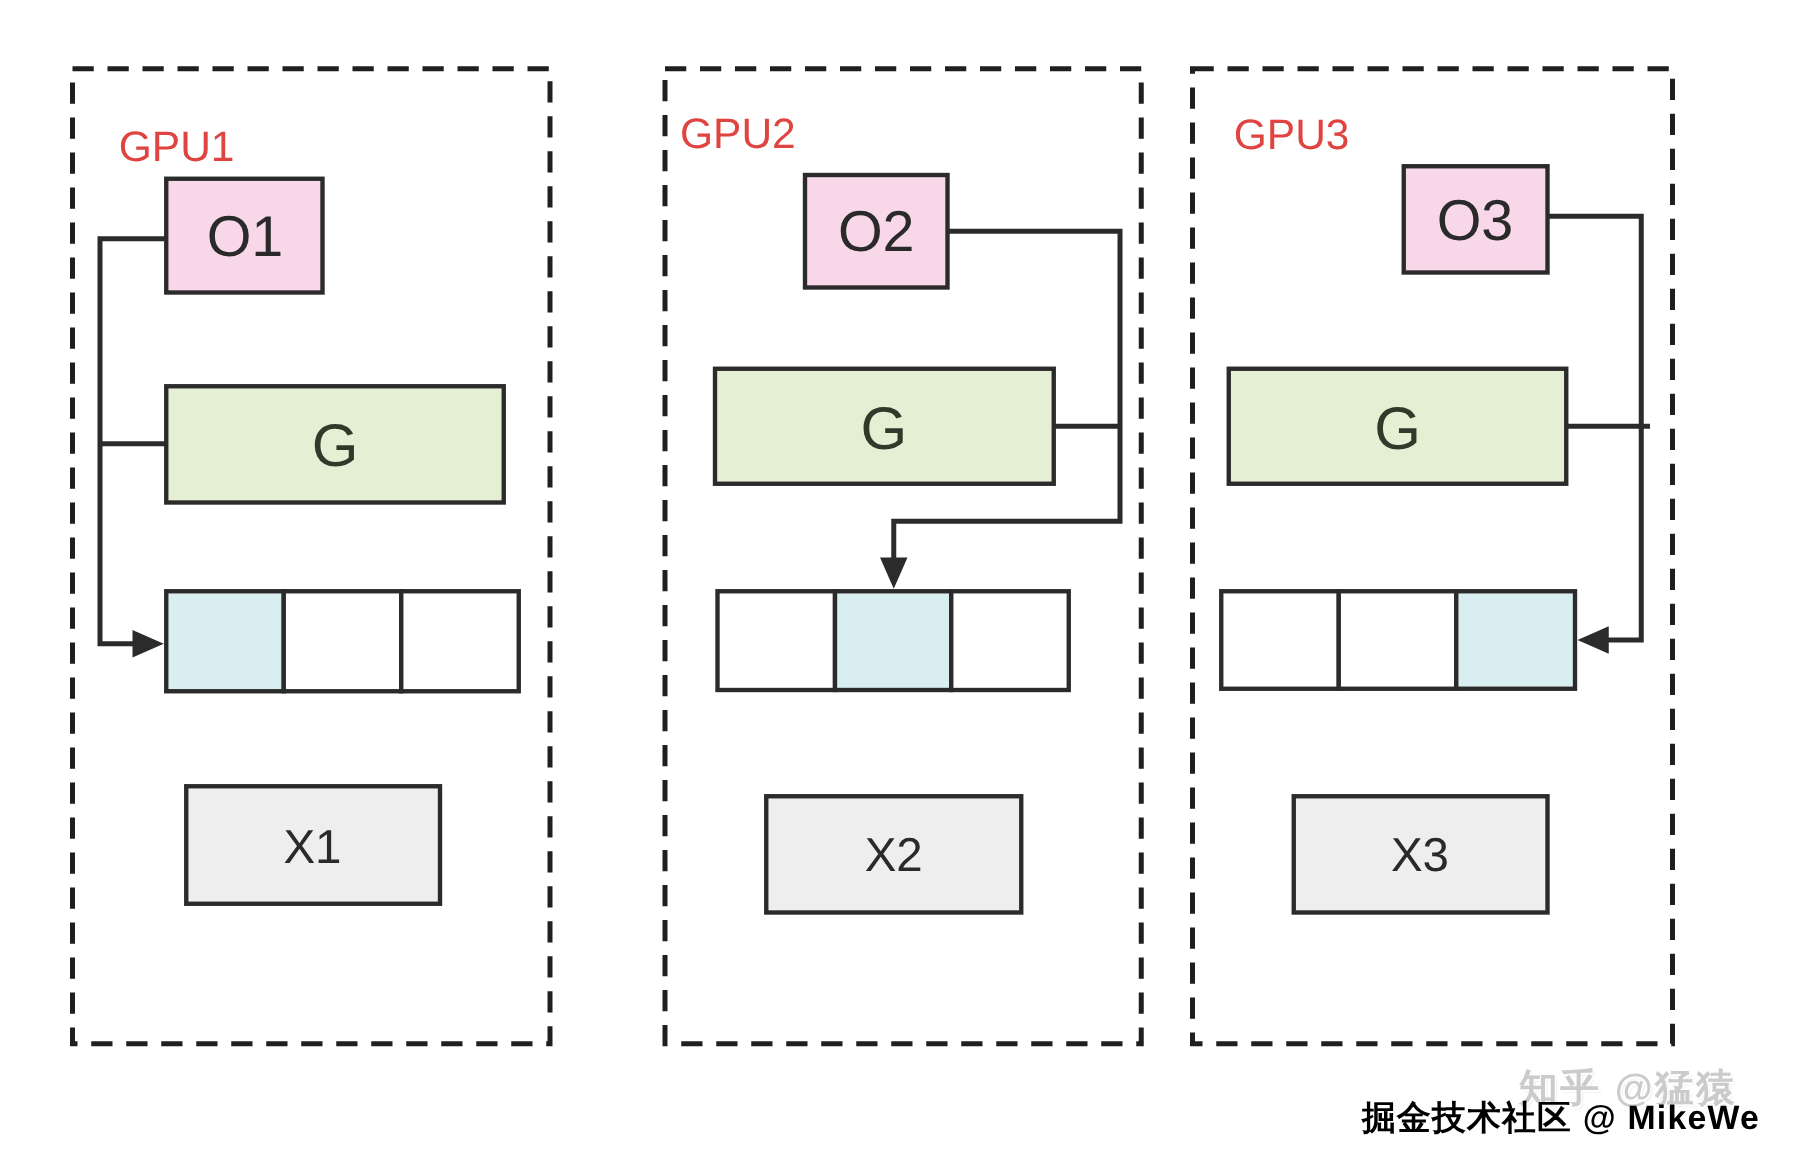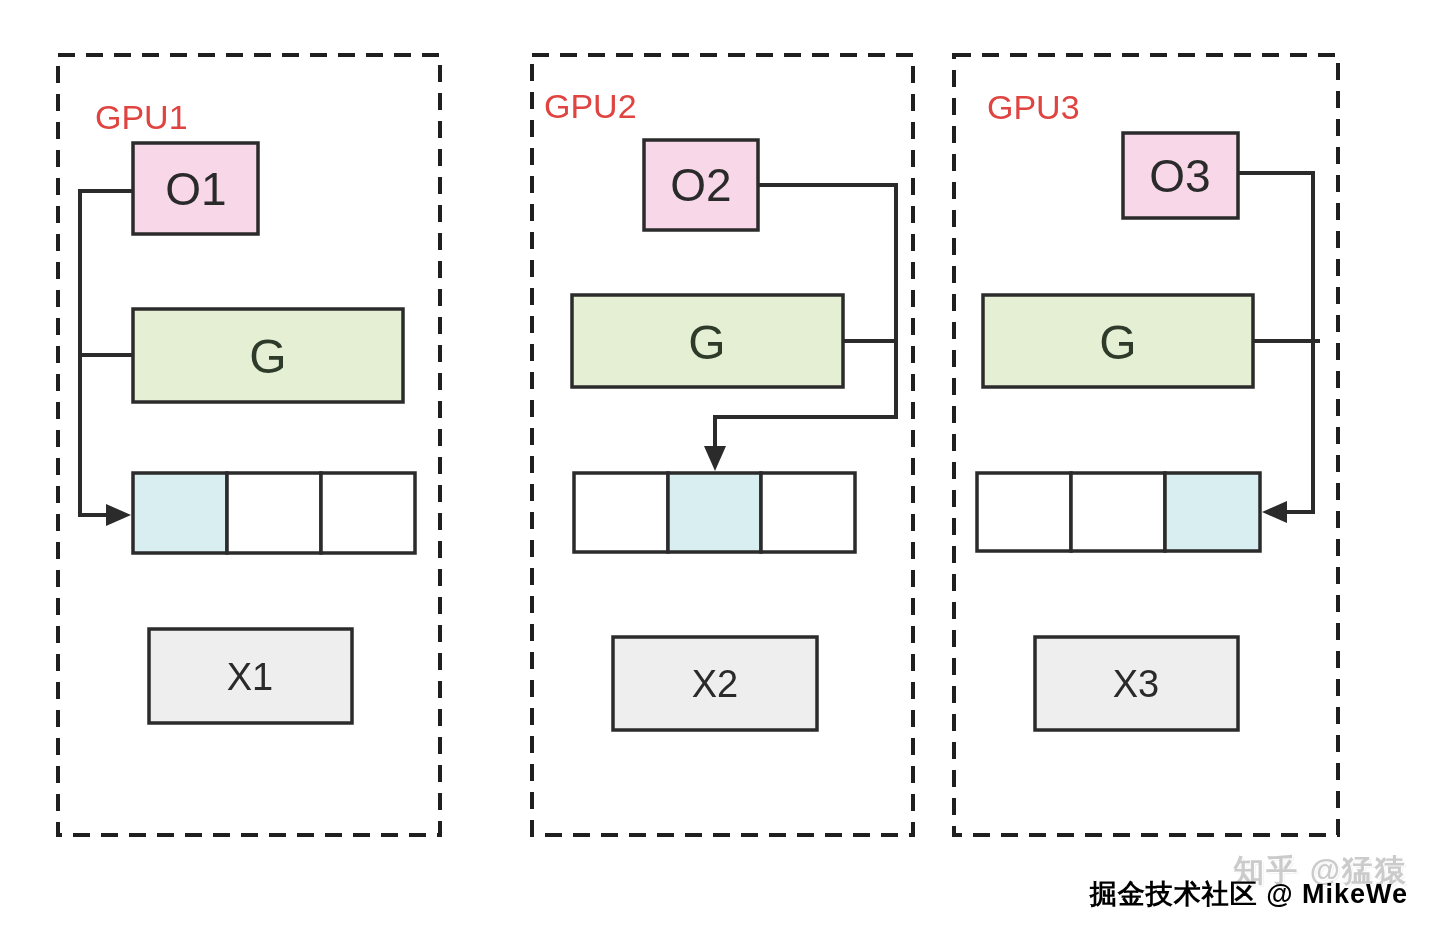--- a/index.html
+++ b/index.html
@@ -18,21 +18,21 @@
   .gpu-label{font-family:"Liberation Sans",sans-serif;font-size:34px;font-weight:500;}
   .o-label{font-family:"Liberation Sans",sans-serif;font-size:46px;font-weight:500;fill:#2a2a2a;text-anchor:middle;}
   .g-label{font-family:"Liberation Sans",sans-serif;font-size:48px;font-weight:500;fill:#2f3b2a;text-anchor:middle;}
   .x-label{font-family:"Liberation Sans",sans-serif;font-size:38px;font-weight:500;fill:#2a2a2a;text-anchor:middle;}
   .watermark{
     position:absolute;
     white-space:nowrap;
     font-family:"Liberation Sans",sans-serif;
   }
   .wm-zhihu{
-    top:850px;right:32px;
+    top:850px;right:50px;
     font-size:31px;font-weight:700;
     color:#cbcbcb;
     text-shadow:1px 1px 0 #ffffff,2px 2px 1px #f2f2f2;
     letter-spacing:2px;
   }
   .wm-juejin{
     top:876px;right:32px;
     font-size:27px;font-weight:700;
     color:#000000;
     text-shadow:1px 1px 0 #ffffff;

